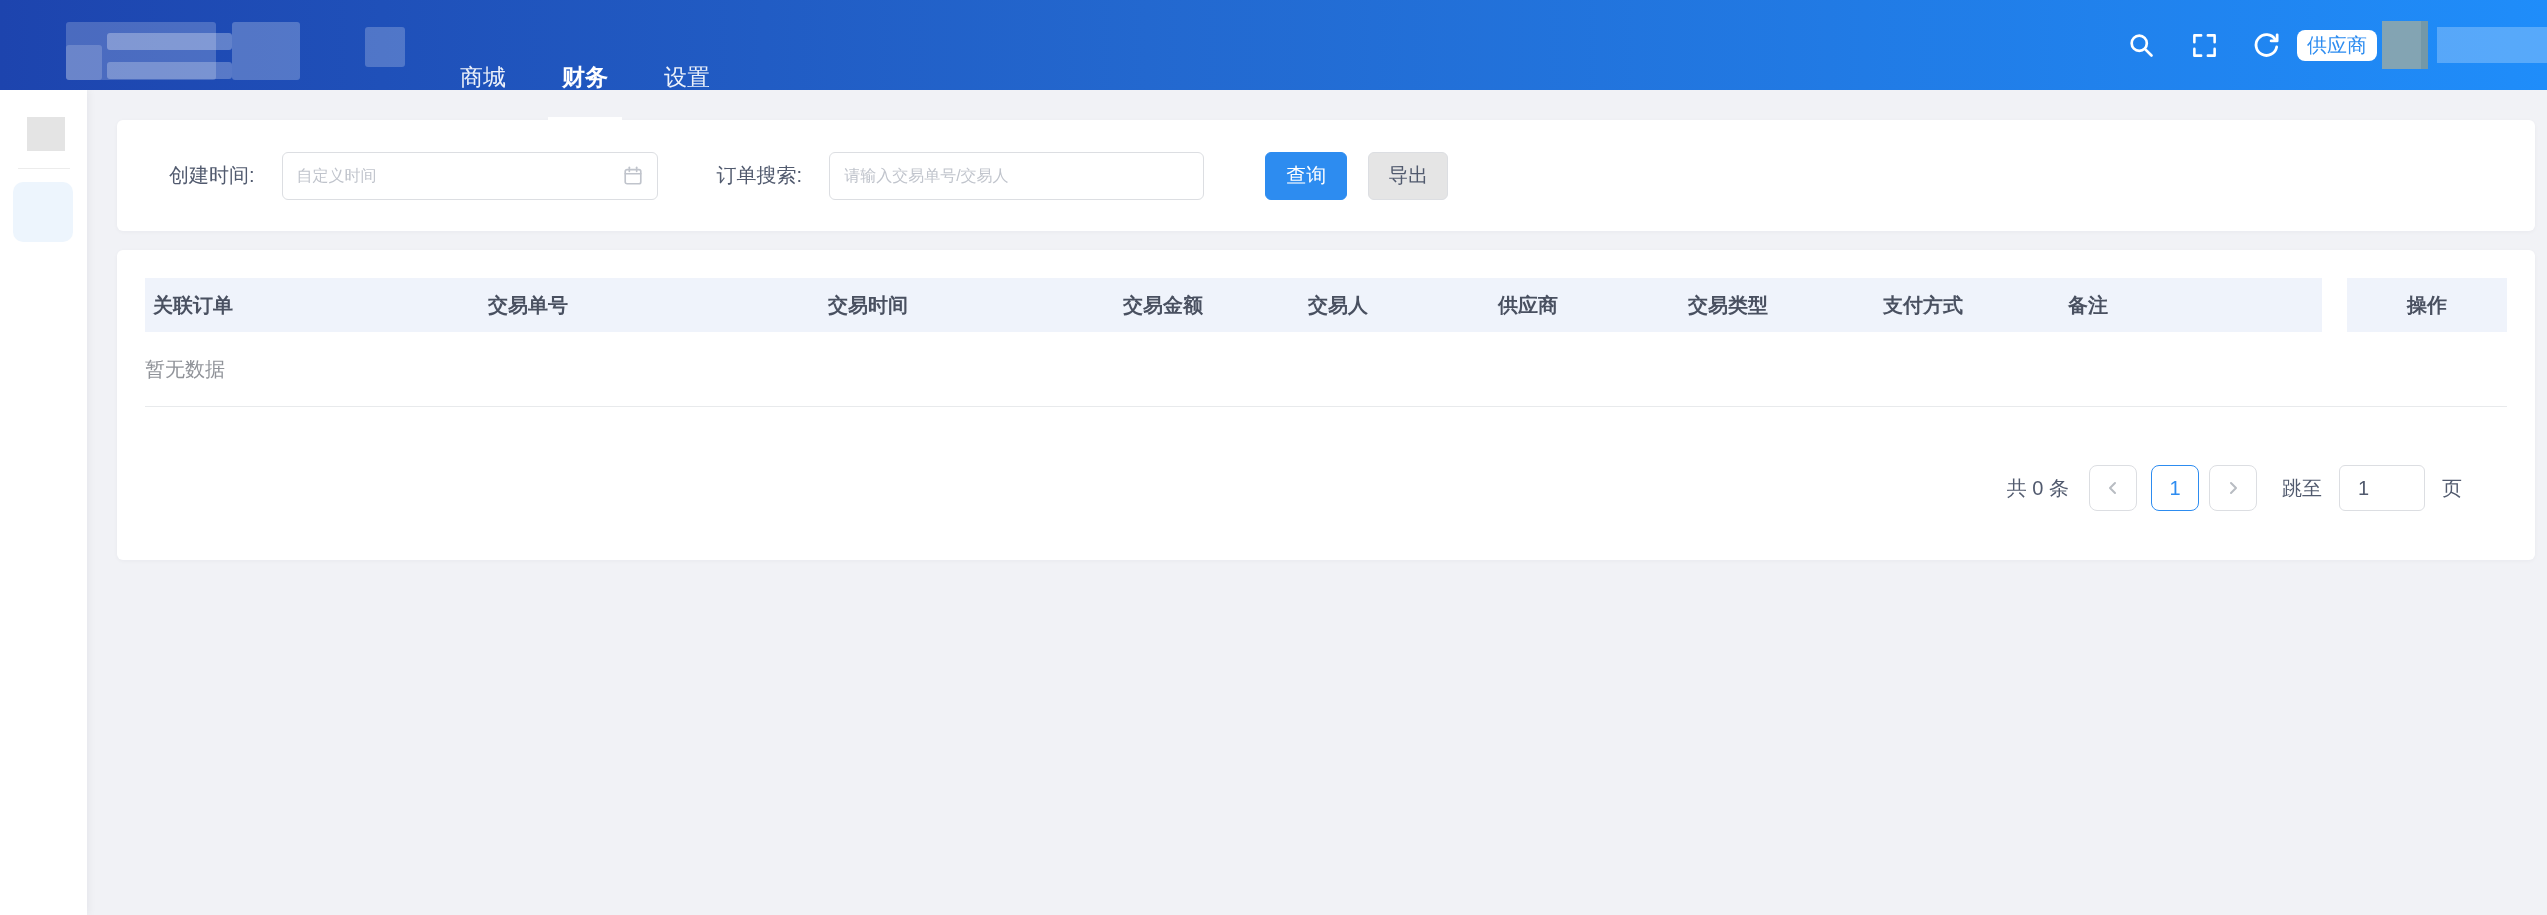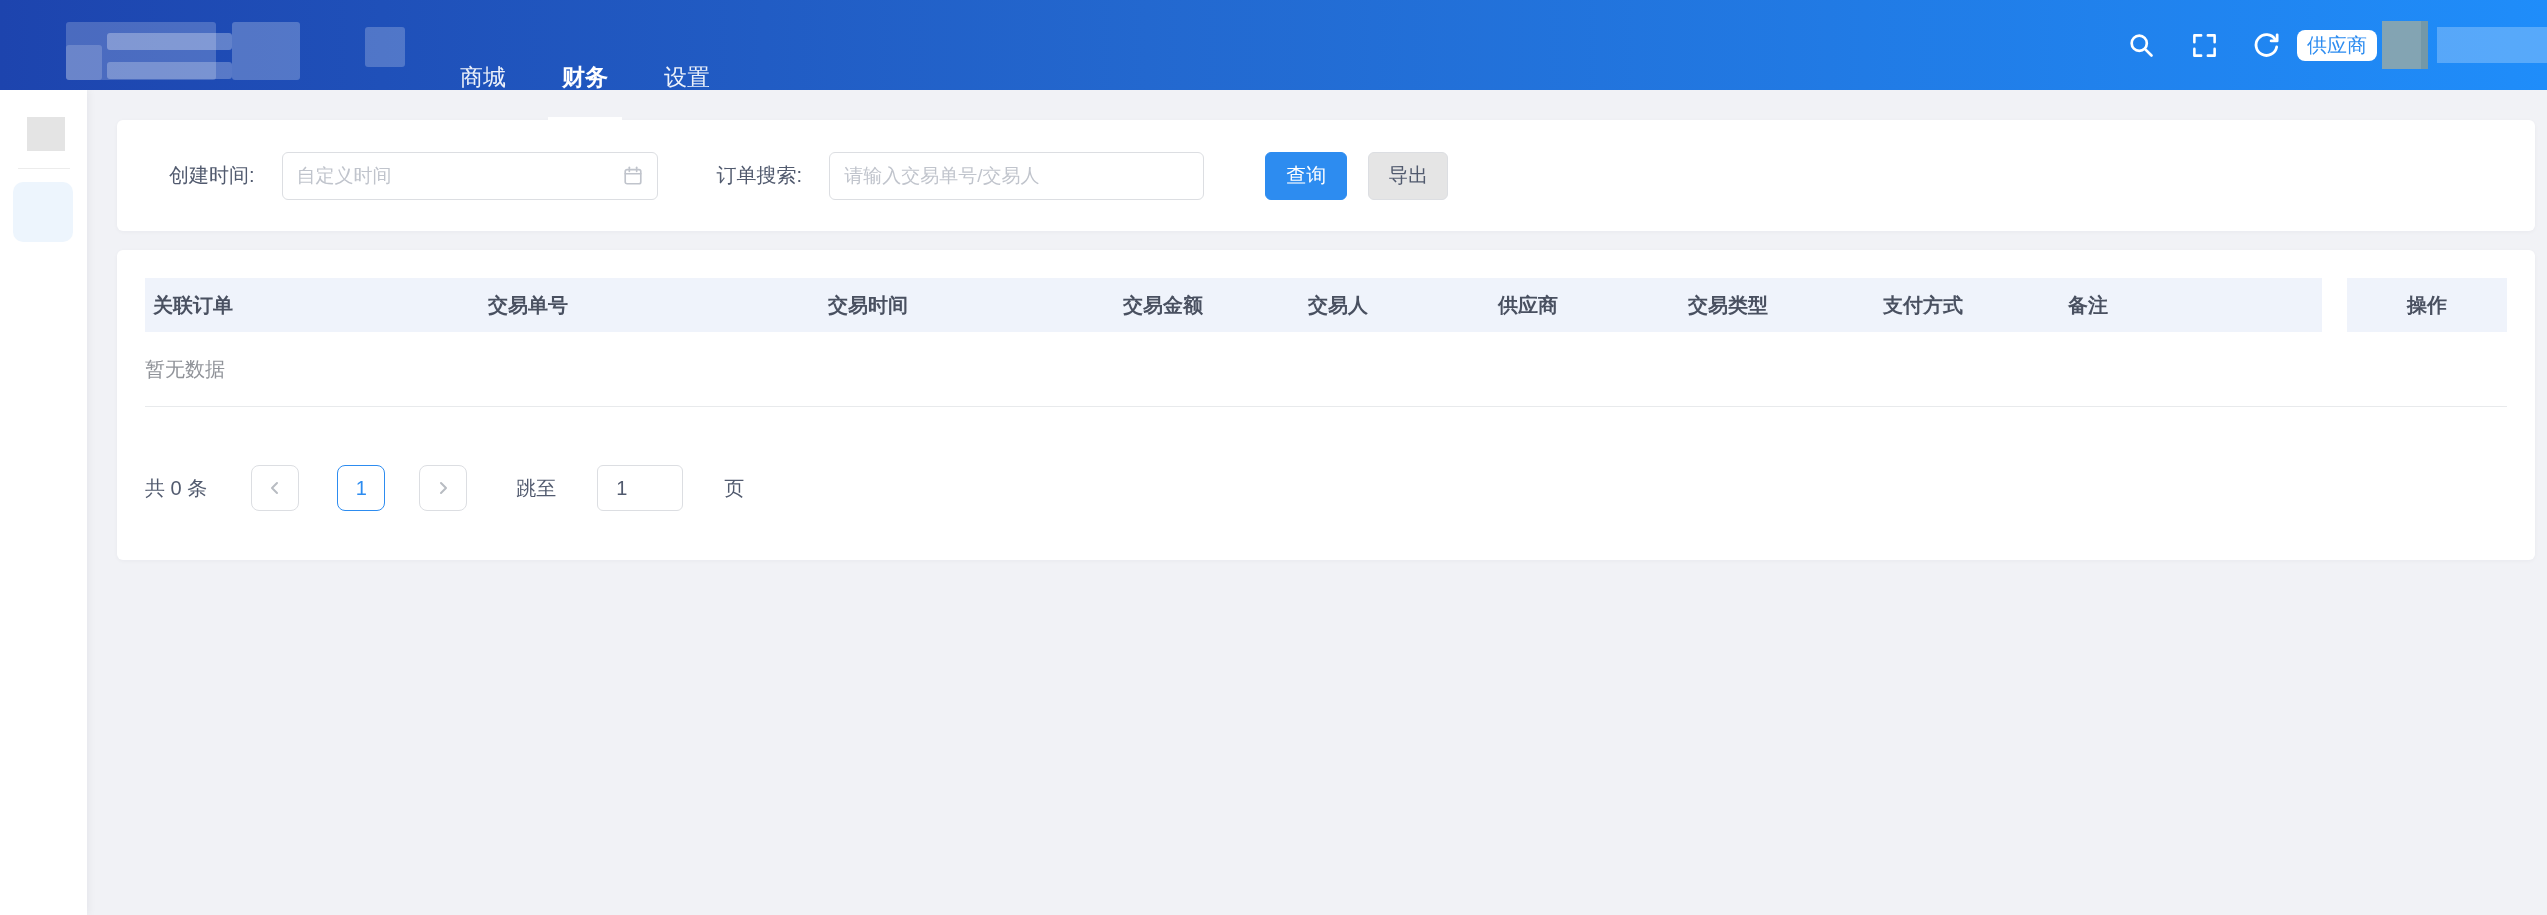--- a/index.html
+++ b/index.html
@@ -26,21 +26,21 @@
              box-shadow:2px 0 8px rgba(0,21,41,.05); z-index:10; }
   .side-logo { position:absolute; left:27px; top:27px; width:38px; height:34px; background:#e4e4e4; }
   .side-divider { position:absolute; left:18px; top:78px; width:52px; height:1px; background:#ececec; }
   .side-item { position:absolute; left:13px; top:92px; width:60px; height:60px; background:#edf5fd; border-radius:10px; cursor:pointer; }
 
   
   .main { position:absolute; left:87px; top:90px; width:2460px; height:697px; }
   .card { background:#fff; border-radius:6px; box-shadow:0 1px 4px rgba(0,21,41,.04); }
   .filter-card { margin:30px 12px 0 30px; height:111px; display:flex; align-items:center; padding-left:52px; }
   .f-label { font-size:20px; color:#515a6e; }
-  .inp { height:48px; border:1px solid #dcdee2; border-radius:6px; background:#fff; font-size:19px; color:#515a6e;
+  .inp { height:48px; border:1px solid #dcdee2; border-radius:6px; background:#fff; font-size:16px; color:#515a6e;
          font-family:"Liberation Sans","DejaVu Sans",sans-serif; }
   .inp::placeholder { color:#c0c4cc; }
   .date-wrap { position:relative; margin-left:27px; }
   .date-input { width:376px; padding:0 44px 0 14px; }
   .cal-icon { position:absolute; right:14px; top:13px; pointer-events:auto; cursor:pointer; }
   .search-input { width:375px; margin-left:27px; padding:0 14px; }
   .lbl2 { margin-left:59px; }
   .btn { height:48px; border-radius:6px; font-size:20px; display:flex; align-items:center; justify-content:center; cursor:pointer;
          font-family:"Liberation Sans","DejaVu Sans",sans-serif; }
   .btn-primary { margin-left:61px; width:82px; background:#2d8cf0; border:1px solid #2d8cf0; color:#fff; }
@@ -50,21 +50,21 @@
   .thead { display:flex; height:54px; }
   .th { background:#eff3fb; display:flex; align-items:center; padding-left:8px;
         font-size:20px; font-weight:bold; color:#495060; white-space:nowrap; }
   .w1{width:340px;} .w2{width:335px;} .w3{width:295px;} .w4{width:185px;} .w5{width:190px;}
   .w6{width:190px;} .w7{width:195px;} .w8{width:185px;} .w9{width:260px; flex:1;}
   .th-gap { width:25px; background:transparent; }
   .th-op { width:160px; justify-content:center; padding-left:0; }
   .empty-row { height:75px; display:flex; align-items:center; justify-content:flex-start;
                border-bottom:1px solid #e8eaec; color:#909399; font-size:20px; }
 
-  .pager { margin-top:58px; display:flex; align-items:center; padding-right:45px;gap:24px; }
+  .pager { margin-top:58px; display:flex; align-items:center; justify-content:flex-end; padding-right:45px; }
   .pg-total { font-size:20px; color:#515a6e; margin-right:20px; }
   .pg-btn { width:48px; height:46px; border:1px solid #dcdee2; border-radius:8px; background:#fff;
             display:flex; align-items:center; justify-content:center; cursor:pointer; }
   .pg-prev { margin-right:14px; } .pg-page { margin-right:10px; } .pg-next { margin-right:25px; }
   .pg-btn.active { border-color:#2d8cf0; color:#2d8cf0; font-size:20px; }
   .pg-text { font-size:20px; color:#515a6e; }
   .jump-input { width:86px; height:46px; margin:0 17px; padding-left:18px; font-size:20px; }
 </style>
 </head>
 <body>

